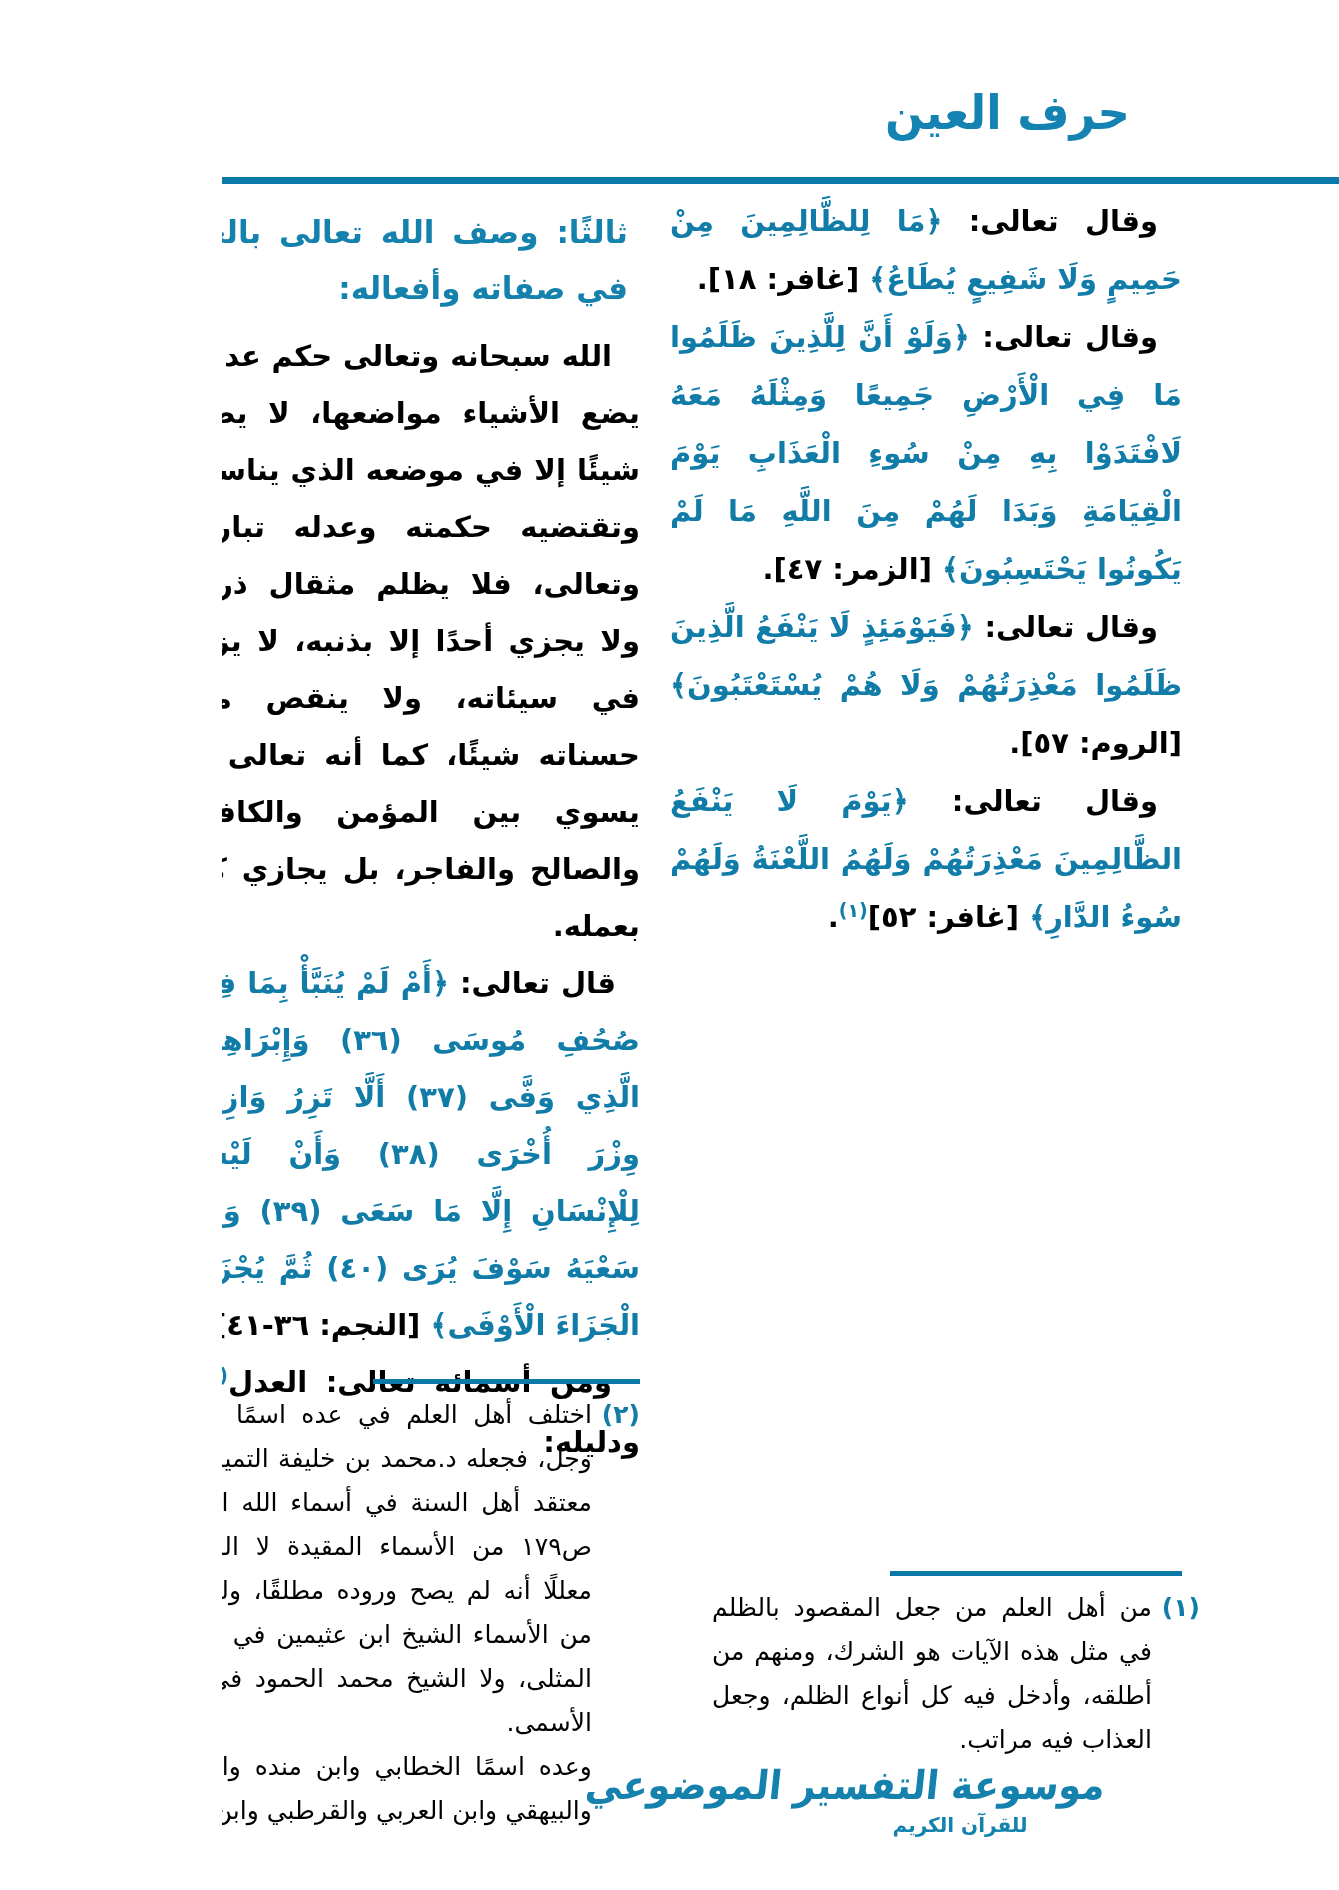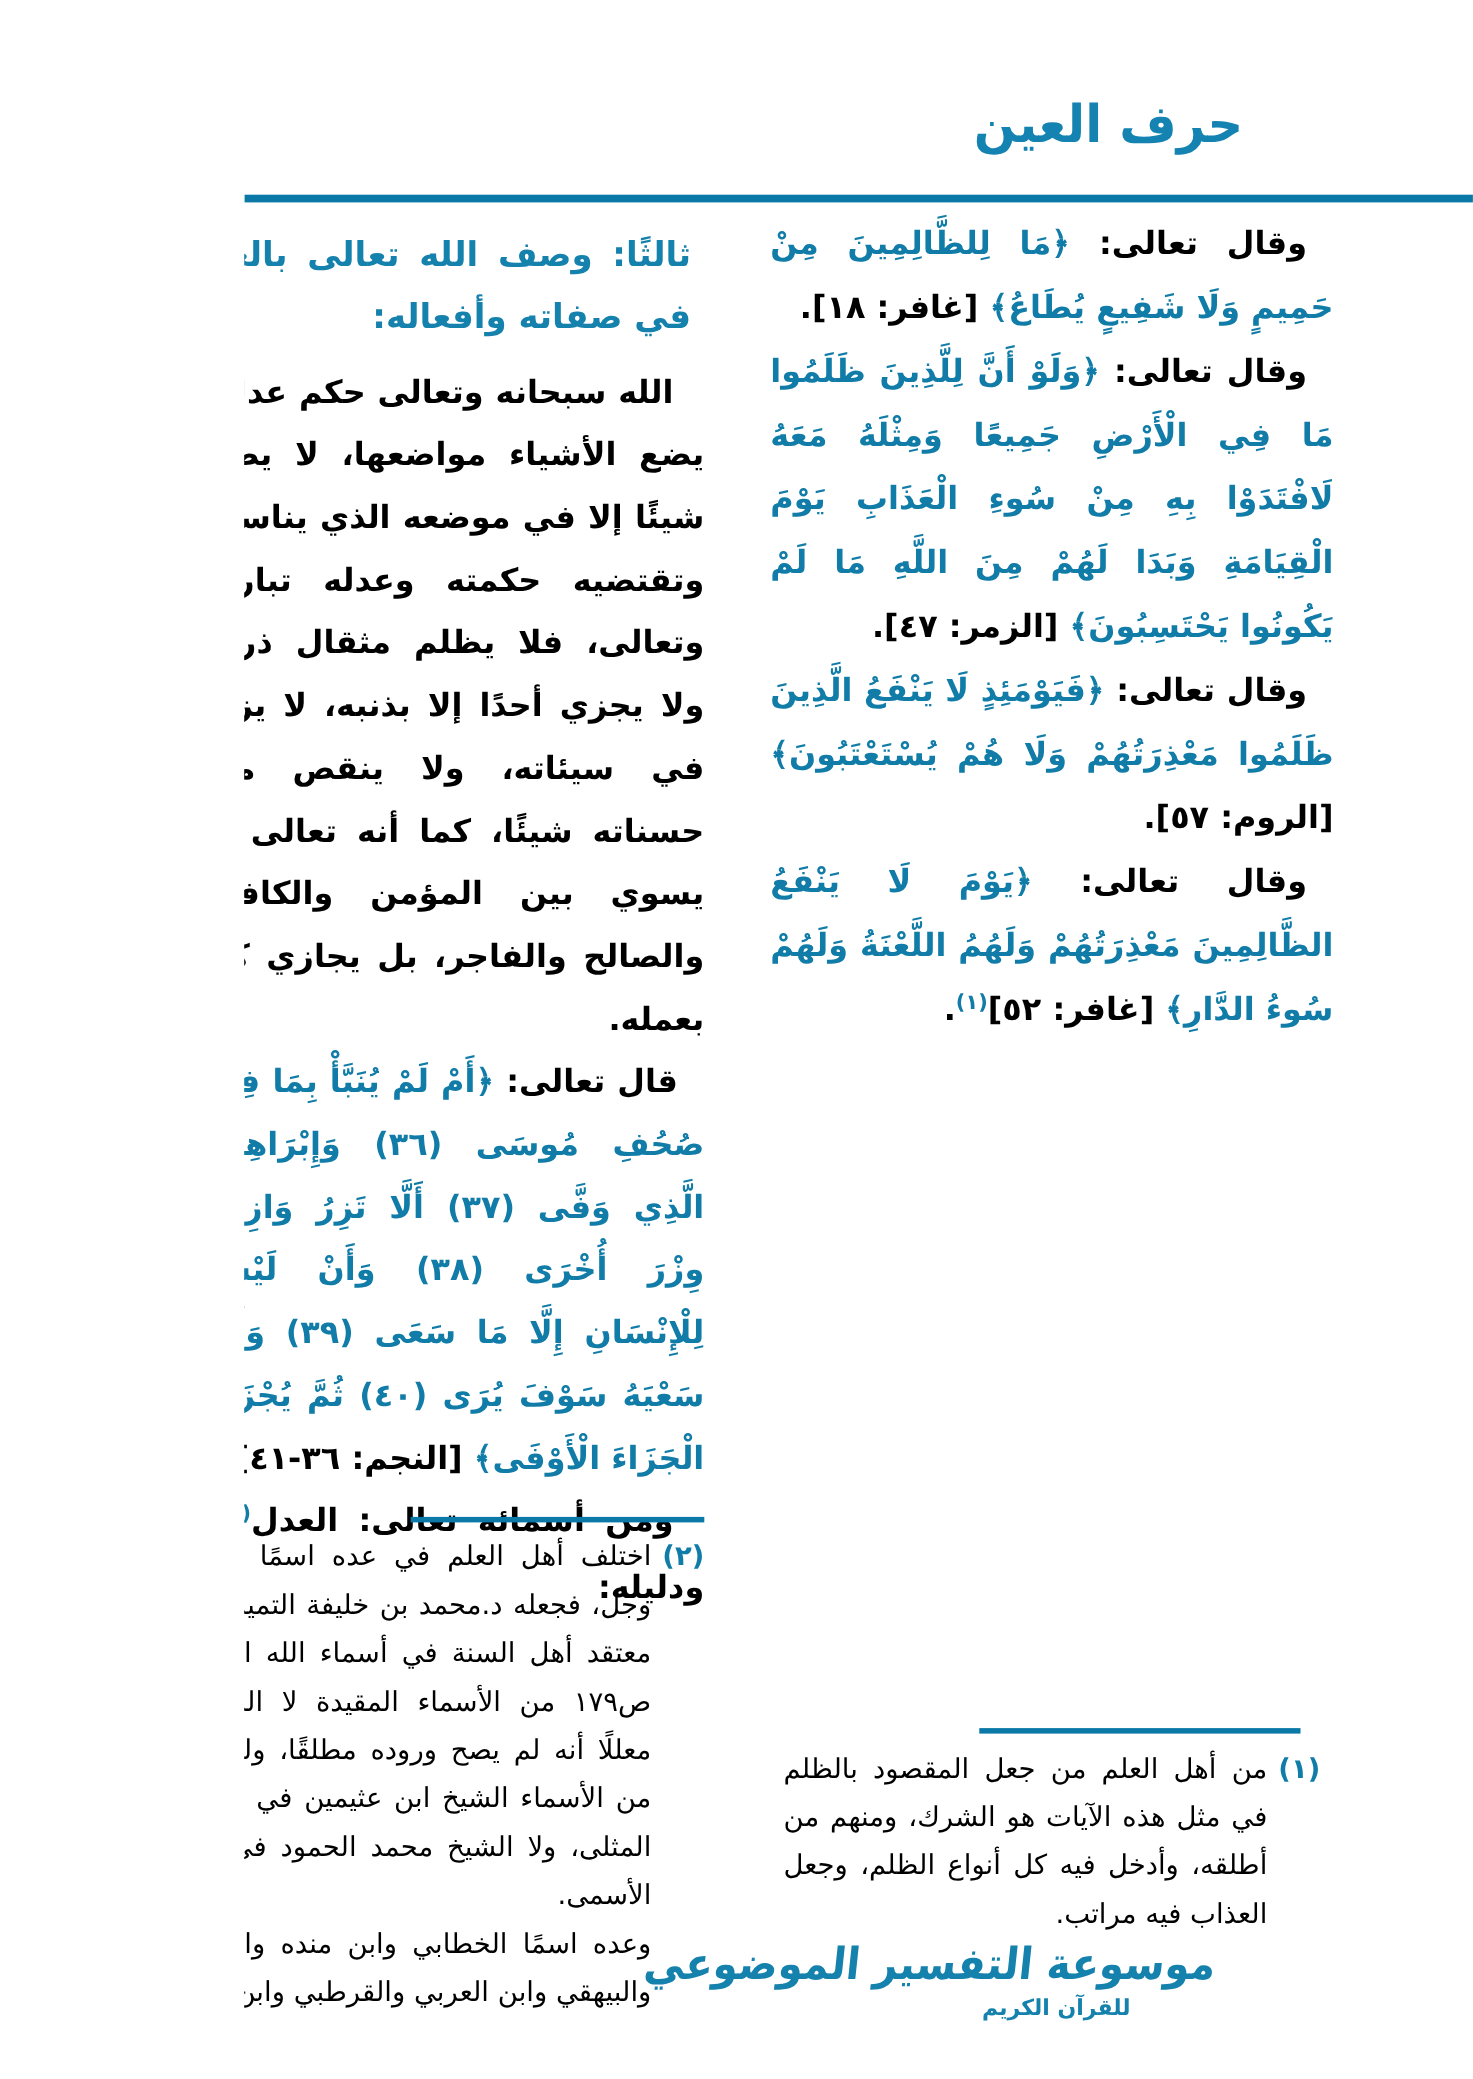--- a/index.html
+++ b/index.html
@@ -18,21 +18,21 @@
     color:#1583B2;
     letter-spacing:-1px;
     transform:scaleY(1.05);
   }
   .header-rule{
     position:absolute;top:177px;left:0;
     width:1223px;height:7px;background:#0B79A7;
   }
   
   .col{position:absolute;top:192px;text-align:justify;color:#000;}
-  .col-right{right:127px;width:512px;}
+  .col-right{right:157px;width:512px;}
   .col-left{right:699px;width:488px;}
   .qpara{margin:0;font-size:29px;line-height:58px;text-indent:24px;font-weight:700;}
   .col-left .qpara, .col-left .bodypara{line-height:57px;margin-left:36px;}
   .bodypara{margin:0;font-size:29px;line-height:57px;text-indent:28px;font-weight:700;color:#000;}
   .closing{margin:0;font-size:29px;line-height:58px;text-indent:24px;font-weight:700;color:#000;}
   .intro{color:#000;}
   .quran{color:#107CA7;}
   .ref{color:#000;}
   .heading{
     margin:12px;font-size:31px;line-height:56px;font-weight:700;

